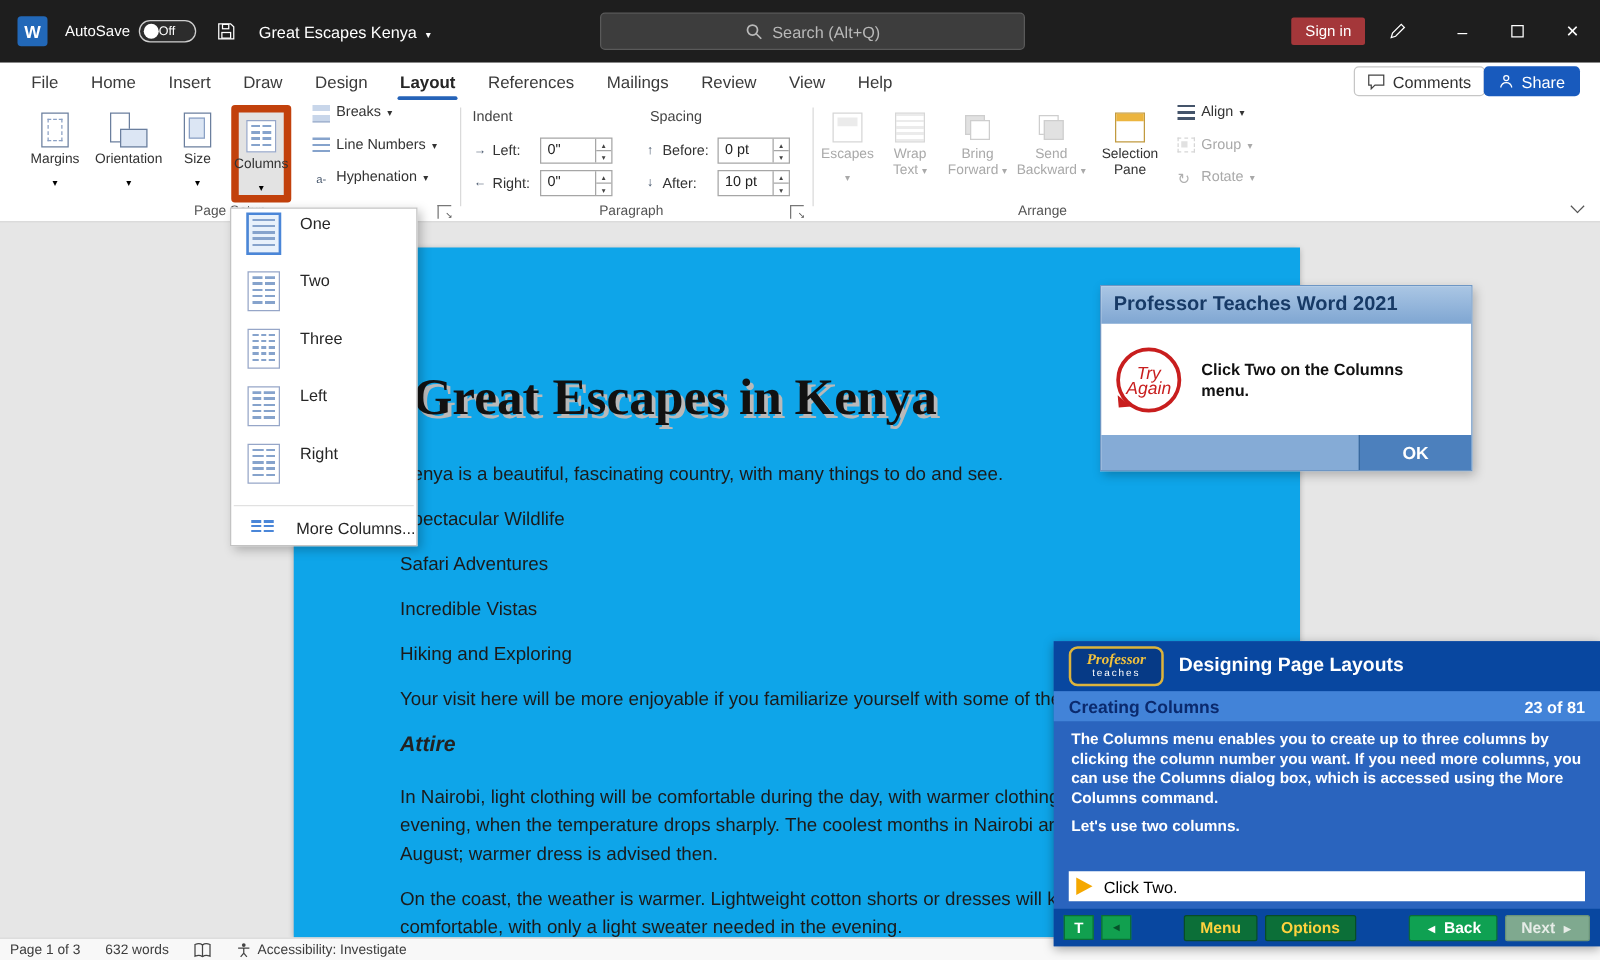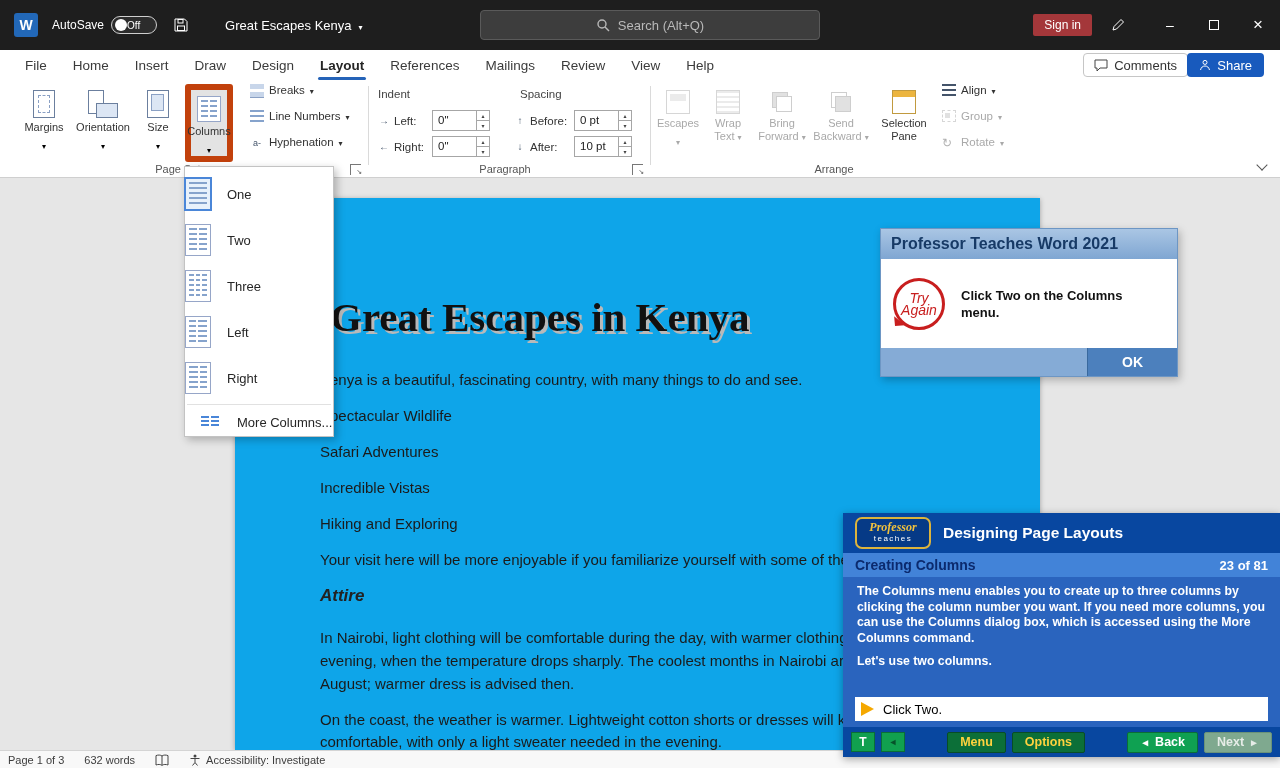--- a/index.html
+++ b/index.html
@@ -8,21 +8,21 @@
   svg{display:block}
 
   
   #titlebar{position:absolute;top:0;left:0;width:1280px;height:50px;background:#1e1e1e;color:#fff;display:flex;align-items:center;z-index:20}
   .word-icon{width:24px;height:24px;background:#2268b8;border-radius:3px;margin-left:14px;display:flex;align-items:center;justify-content:center;font-weight:bold;font-size:14px;color:#fff}
   .autosave{display:flex;align-items:center;gap:7px;margin-left:14px;font-size:12px}
   .toggle{width:46px;height:18px;border:1px solid #cfcfcf;border-radius:9px;background:#2c2c2c;position:relative;display:flex;align-items:center}
   .knob{width:12px;height:12px;border-radius:50%;background:#fff;margin-left:3px}
   .toggle .state{font-size:10px;color:#fff;margin-left:0}
   .save-ic{margin-left:16px}
-  .doc-title{margin-left:36px;font-size:13px;display:flex;align-items:center;gap:7px}
+  .doc-title{margin-left:18px;font-size:13px;display:flex;align-items:center;gap:7px}
   .chev::before{content:"\25BE";font-size:8px;color:inherit}
   #searchbox{position:absolute;left:480px;top:10px;width:340px;height:30px;background:#3d3d3d;border:1px solid #5a5a5a;border-radius:4px;display:flex;align-items:center;justify-content:center;gap:8px;color:#b9b9b9;font-size:13px}
   .tb-right{position:absolute;right:0;top:0;height:50px;display:flex;align-items:center}
   .signin{background:#a4373a;color:#fff;font-size:12px;padding:4px 11px;border-radius:2px;margin-right:18px}
   .pencil-ic{margin-right:22px}
   .winbtn{width:44px;height:50px;display:flex;align-items:center;justify-content:center;color:#fff;font-size:14px}
   .minimize::before{content:"\2013"}
   .maxbox{width:10px;height:10px;border:1px solid #fff}
   .close::before{content:"\00D7";font-size:17px}
 
@@ -89,21 +89,21 @@
 
   
   #docarea{position:absolute;top:179px;left:0;width:1280px;height:571px;background:#e6e6e6;z-index:1}
   #page{position:absolute;left:235px;top:19px;width:805px;height:552px;background:#0ea5e9;box-shadow:0 1px 5px rgba(0,0,0,.3);overflow:hidden}
   .dtitle{position:absolute;left:95px;top:95px;font-family:"Liberation Serif",serif;font-weight:bold;font-size:41px;color:#111;text-shadow:3px 3px 0 #b9b9b9;white-space:nowrap}
   .dline{position:absolute;left:85px;font-size:15px;color:#1b1b1b;white-space:nowrap}
   .dheading{position:absolute;left:85px;top:388px;font-size:17px;font-weight:bold;font-style:italic;color:#222}
 
   
   #colmenu{position:absolute;left:184px;top:166px;width:150px;background:#fff;border:1px solid #c3c3c3;box-shadow:3px 3px 8px rgba(0,0,0,.25);padding-top:4px;z-index:30}
-  .citem{height:46px;display:flex;align-items:center;gap:16px;font-size:13px;color:#262626}
+  .citem{height:46px;display:flex;gap:16px;padding-left:13px;font-size:13px;color:#262626}
   .cicon{width:26px;height:32px}
   .cicon.sel{outline:2px solid #4a86d8;outline-offset:-1px;background:#e8f1fb}
   .cl i:first-child{flex:0 0 7px}
   .cr i:last-child{flex:0 0 7px}
   .csep{border-top:1px solid #e1e1e1;margin:3px 2px}
   .cmore{height:28px;display:flex;align-items:center;gap:17px;padding-left:15px;font-size:13px;color:#262626}
   .mic{width:20px;height:14px;display:flex;gap:2px;padding:1px}
   .mic i{flex:1;background:repeating-linear-gradient(to bottom,#4a86d8 0 2px,transparent 2px 4px)}
 
   

